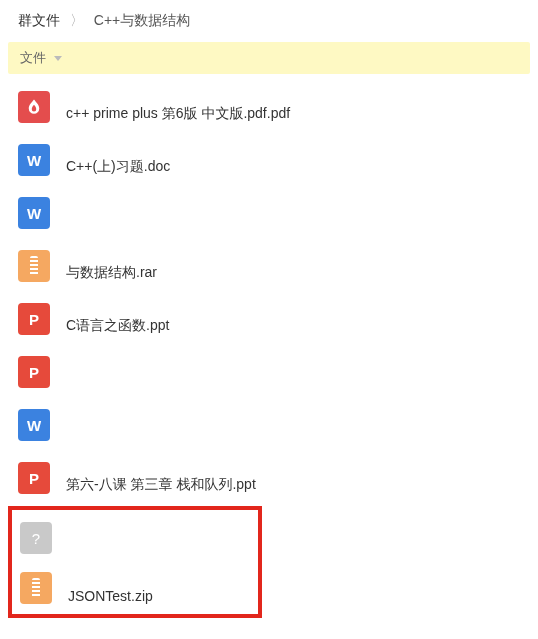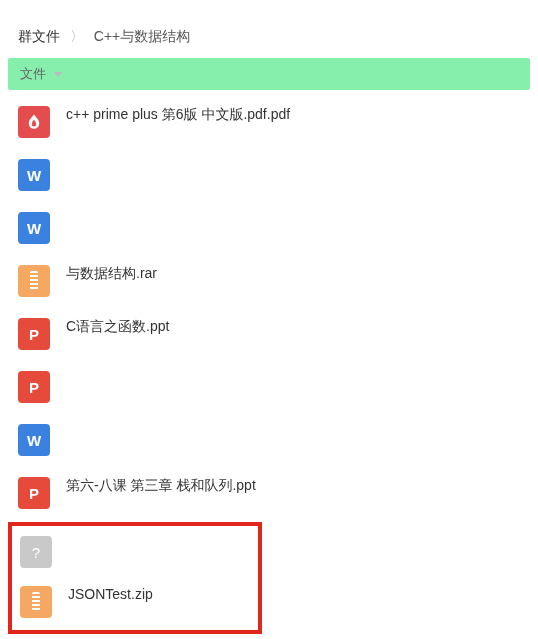--- a/index.html
+++ b/index.html
@@ -5,32 +5,32 @@
   * { box-sizing: border-box; }
   body {
     margin: 0;
     padding: 0;
     font-family: "Microsoft YaHei", "PingFang SC", Arial, sans-serif;
     background: #fff;
     color: #333;
     width: 538px;
   }
   .breadcrumb {
-    padding: 28px 18px 12px 18px;
+    padding: 12px 18px 12px 18px;
     font-size: 14px;
     color: #333;
   }
   .breadcrumb .sep {
     color: #aaa;
     margin: 0 6px;
   }
   .breadcrumb .crumb-current { color: #555; }
   .col-header {
     margin: 0 8px 6px 8px;
-    background: #86efac;
+    background: #fef9c3;
     padding: 7px 12px;
     font-size: 13px;
     color: #666;
     border-radius: 2px;
   }
   .col-header .caret {
     display: inline-block;
     margin-left: 4px;
     width: 0; height: 0;
     border-left: 4px solid transparent;
@@ -38,21 +38,21 @@
     border-top: 5px solid #bbb;
     vertical-align: middle;
   }
   .file-list {
     display: flex;
     flex-direction: column;
     padding: 0 8px;
   }
   .file-row {
     display: flex;
-    align-items: flex-start;
+    align-items: flex-end;
     padding: 10px 10px;
     min-height: 53px;
     cursor: pointer;
   }
   .file-icon {
     width: 32px;
     height: 32px;
     border-radius: 4px;
     flex: 0 0 32px;
     margin-right: 16px;
@@ -111,20 +111,21 @@
     <div class="file-icon ic-pdf">
       <svg class="pdf-shape" viewBox="0 0 24 24">
           <path fill="#fff" d="M12 2 C9 6 5 9 5 14 a7 7 0 0 0 14 0 C19 9 15 6 12 2 Z M12 9 c1.5 2 3 3.5 3 6 a3 3 0 0 1-6 0 c0-2.5 1.5-4 3-6 Z"></path>
         </svg>
     </div>
     <div class="file-name">c++ prime plus 第6版 中文版.pdf.pdf</div>
   </div>
 
   <div class="file-row">
     <div class="file-icon ic-doc">W</div>
+    <div class="file-name">C++(上)习题.doc</div>
   </div>
 
   <div class="file-row">
     <div class="file-icon ic-doc">W</div>
   </div>
 
   <div class="file-row">
     <div class="file-icon ic-zip">
         <div class="zip-inner"></div>
       </div>

